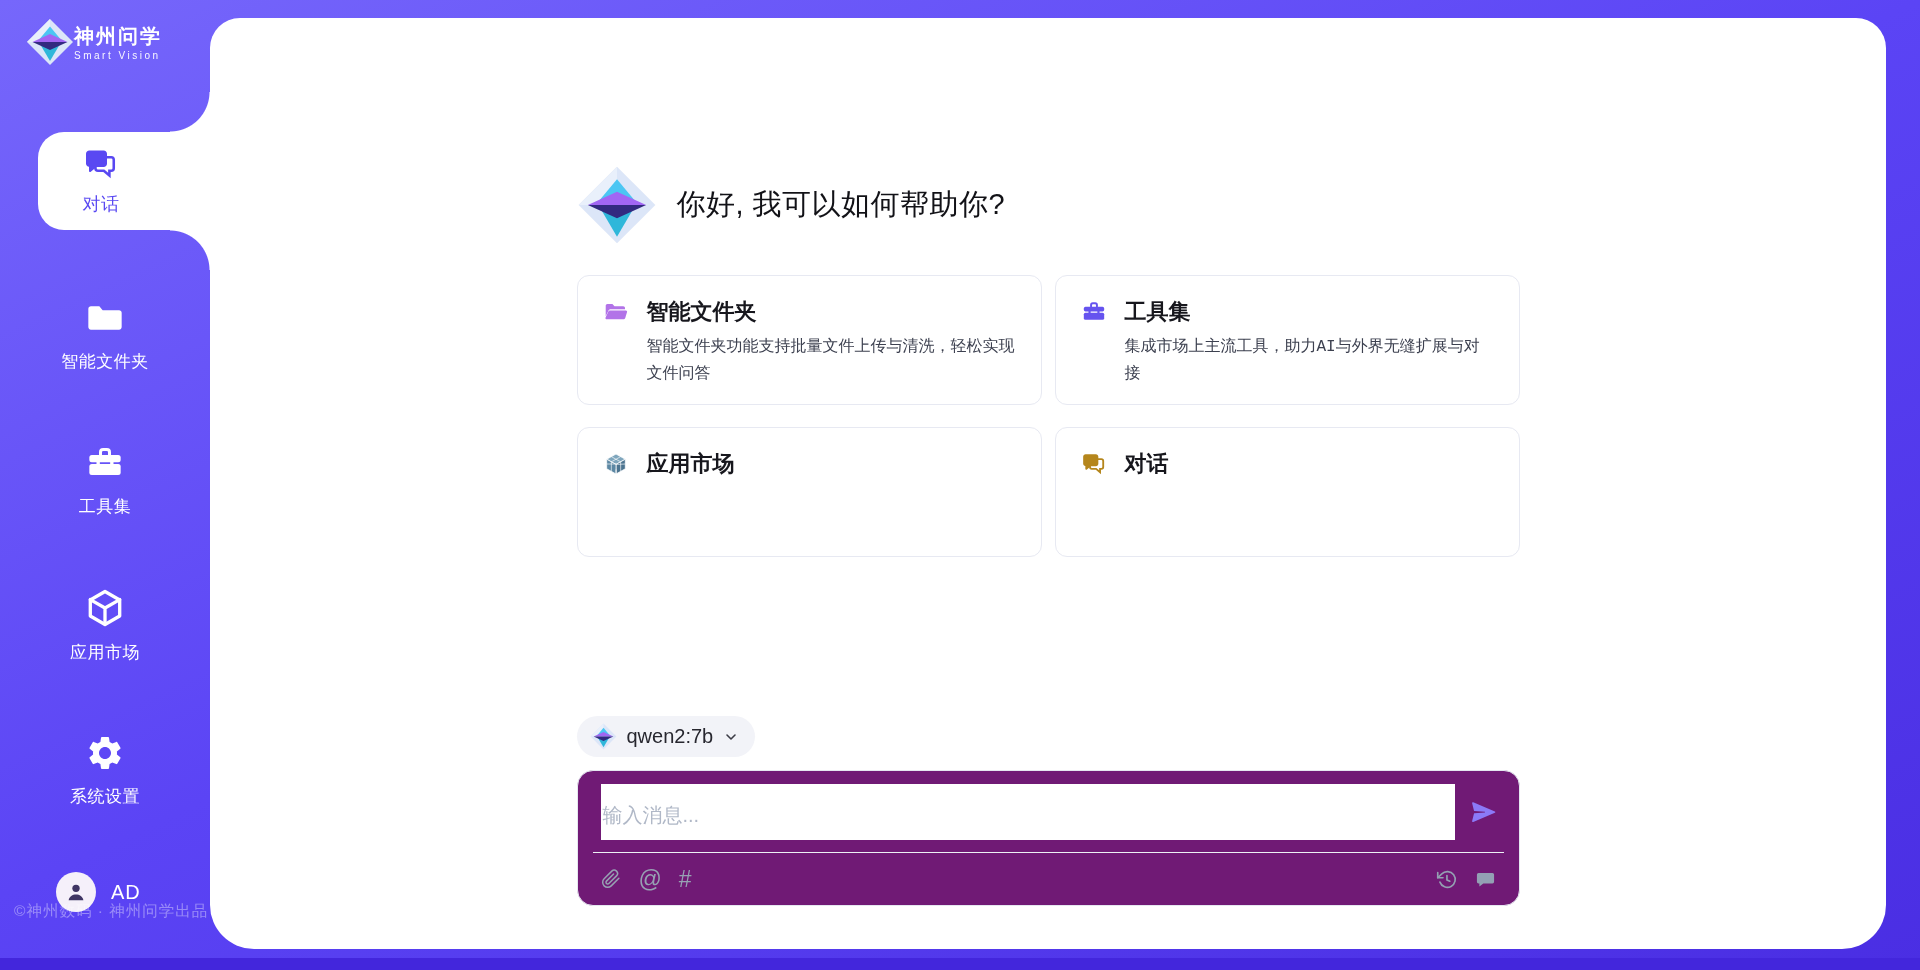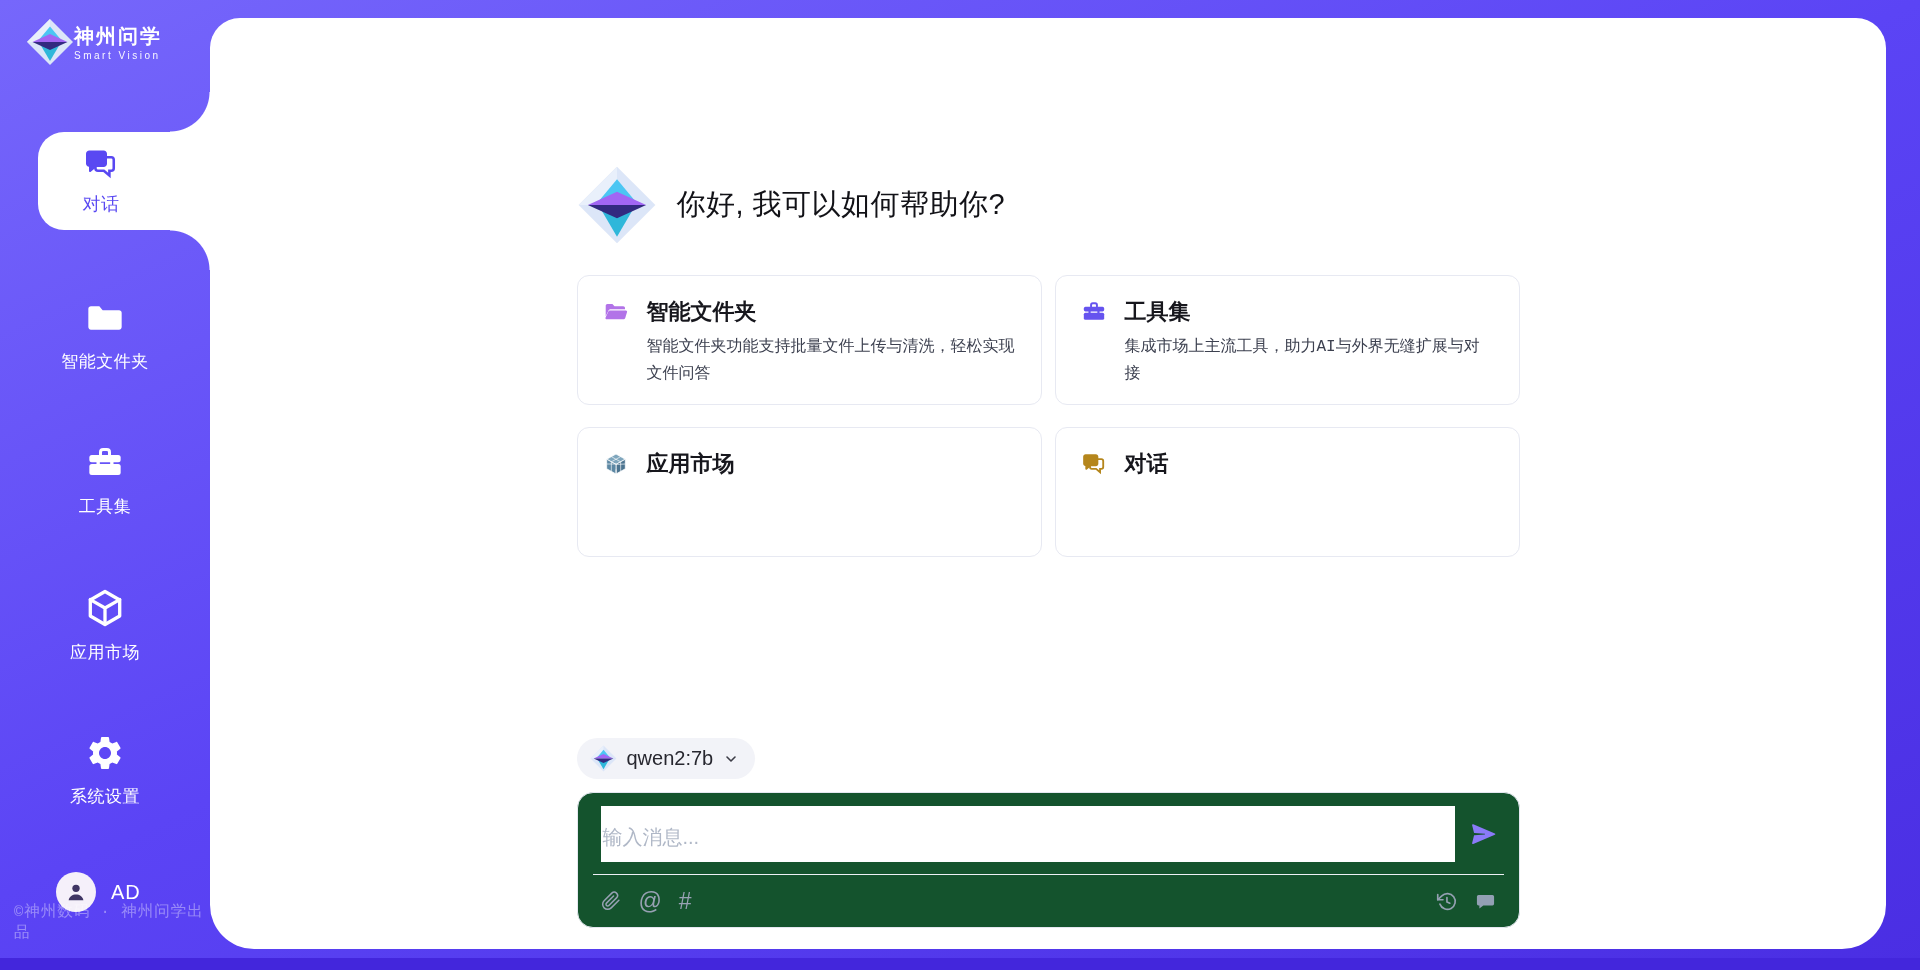--- a/index.html
+++ b/index.html
@@ -44,21 +44,21 @@
     display:flex; flex-direction:column; align-items:center; justify-content:center;
     gap:8px; cursor:pointer;
   }
   .nav-label { font-size:17px; color:#ffffff; letter-spacing:.5px; white-space:nowrap; }
   .nav-active .nav-label { font-size:18px; font-weight:500; }
 
   .user-row { position:absolute; top:872px; left:56px; display:flex; align-items:center; gap:15px; cursor:pointer; }
   .avatar { width:40px; height:40px; border-radius:50%; background:#f5f0fa; display:flex; align-items:center; justify-content:center; }
   .user-initials { color:#fff; font-size:20px; letter-spacing:1px; }
 
-  .copyright { position:absolute; left:14px; top:901px; font-size:15.5px; color:rgba(255,255,255,.38); letter-spacing:1px;font-family:Liberation Mono, monospace; }
+  .copyright { position:absolute; left:14px; top:901px; font-size:15.5px; color:rgba(255,255,255,.38); letter-spacing:1px; }
 
   
   .main-panel {
     position:absolute; left:210px; top:18px; right:34px; bottom:21px;
     background:#fff; border-radius:30px 30px 44px 44px;
   }
   .content {
     width:943px; height:100%; margin:0 auto;
     display:flex; flex-direction:column; padding-top:147px;
   }
@@ -69,32 +69,32 @@
   .cards { margin-top:30px; display:grid; grid-template-columns:1fr 1fr; column-gap:13px; row-gap:22px; }
   .card {
     height:130px; background:#fff; border:1px solid #e7e9f2; border-radius:12px;
     padding:21px 25px; cursor:pointer;
   }
   .card-head { display:flex; align-items:center; gap:18px; }
   .card-head svg { width:26px; height:26px; flex:none; }
   .card-title { font-size:22px; font-weight:700; color:#17171d; }
   .card-desc { margin-left:44px; margin-top:7px; font-size:16px; line-height:27px; color:#3d4150;font-family:Liberation Mono, monospace; }
 
-  .bottom-group { margin-top:auto; padding-bottom:21px; }
+  .bottom-group { margin-top:auto; padding-bottom:43px; }
   .model-pill {
     display:inline-flex; align-items:center; gap:10px; height:41px;
     background:#f2f3f8; border-radius:21px; padding:0 16px 0 13px; cursor:pointer;
   }
   .model-pill .gem { width:27px; height:27px; }
   .model-name { font-size:20px; color:#27272f; }
   .model-pill svg.chev { width:16px; height:16px; }
 
   .composer {
     margin-top:13px; height:136px; border:1px solid #e4e7f0; border-radius:16px;
-    display:flex; flex-direction:column; background:#14532d;
+    display:flex; flex-direction:column; background:#701a75;
   }
   .composer-top { flex:1; display:flex; align-items:center; padding:0 20px 0 23px; }
   .composer-top textarea {
     flex:1; border:none; outline:none; resize:none; height:56px; padding-top:18px;
     font-family:"Liberation Sans", sans-serif; font-size:20px; color:#333;
   }
   .composer-top textarea::placeholder { color:#b0b8c7; }
   .send-btn { width:30px; height:30px; flex:none; cursor:pointer; margin-left:14px; }
   .composer-divider { height:1px; background:#edf0f5; margin:0 15px; }
   .composer-bottom { height:52px; display:flex; align-items:center; padding:0 22px; gap:17px; }

